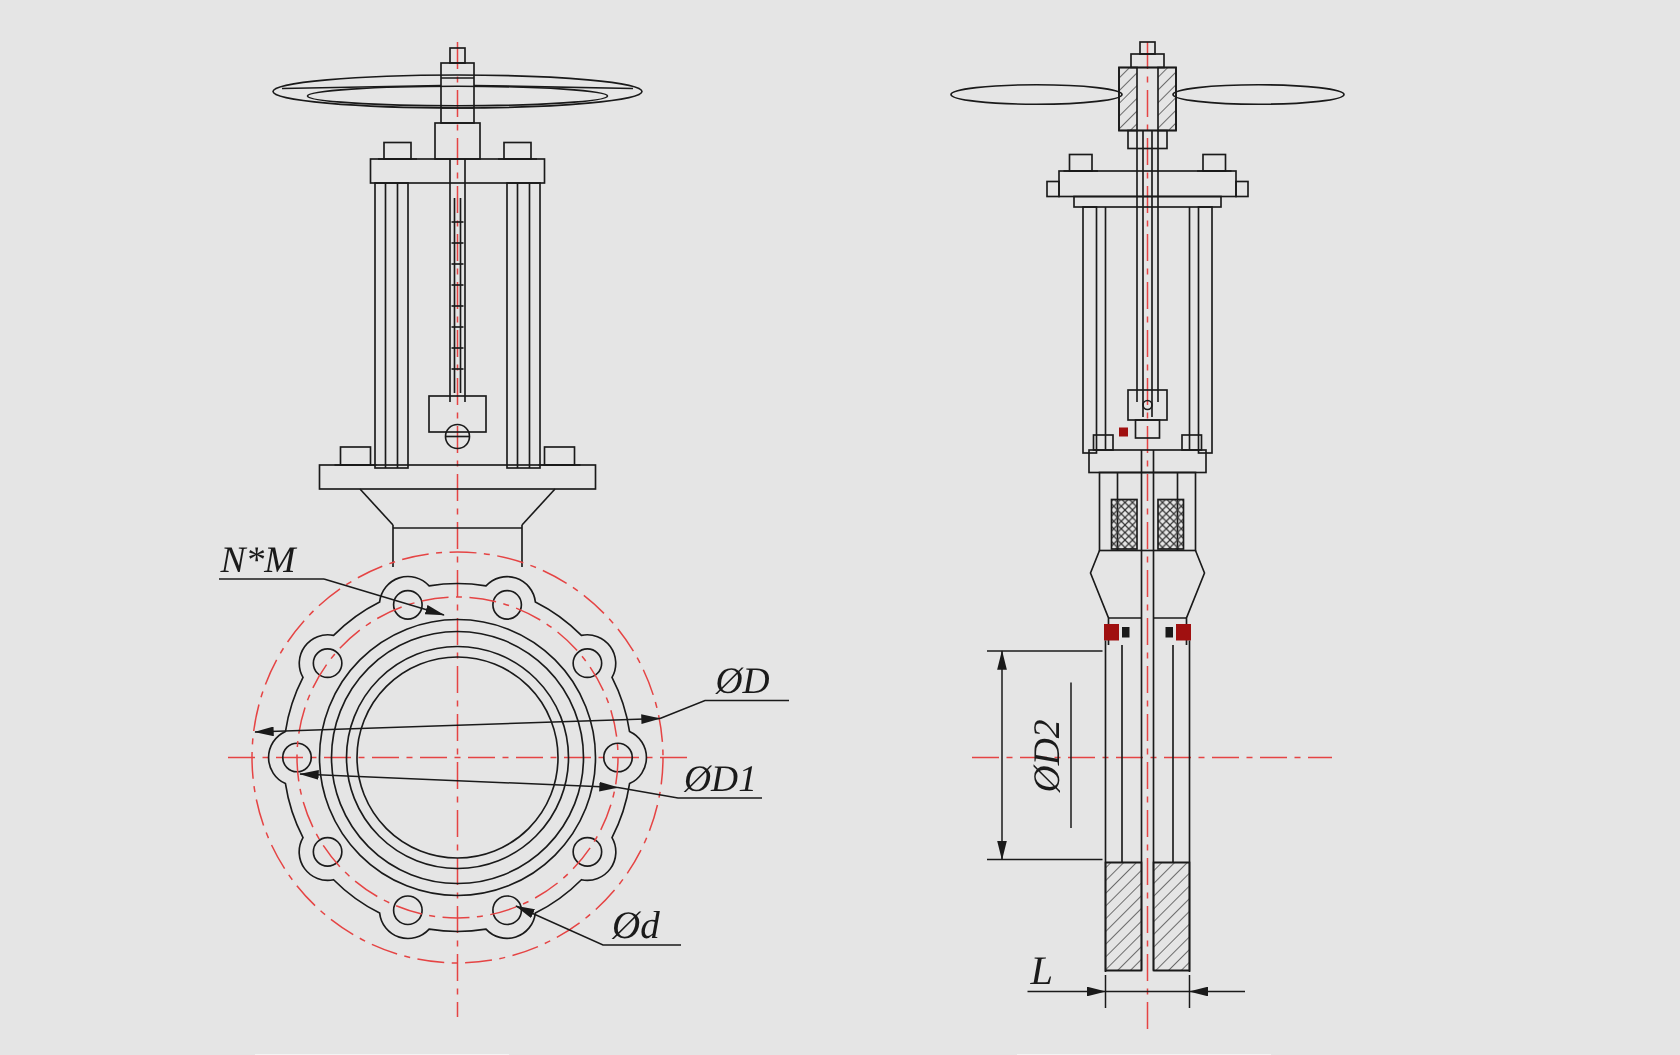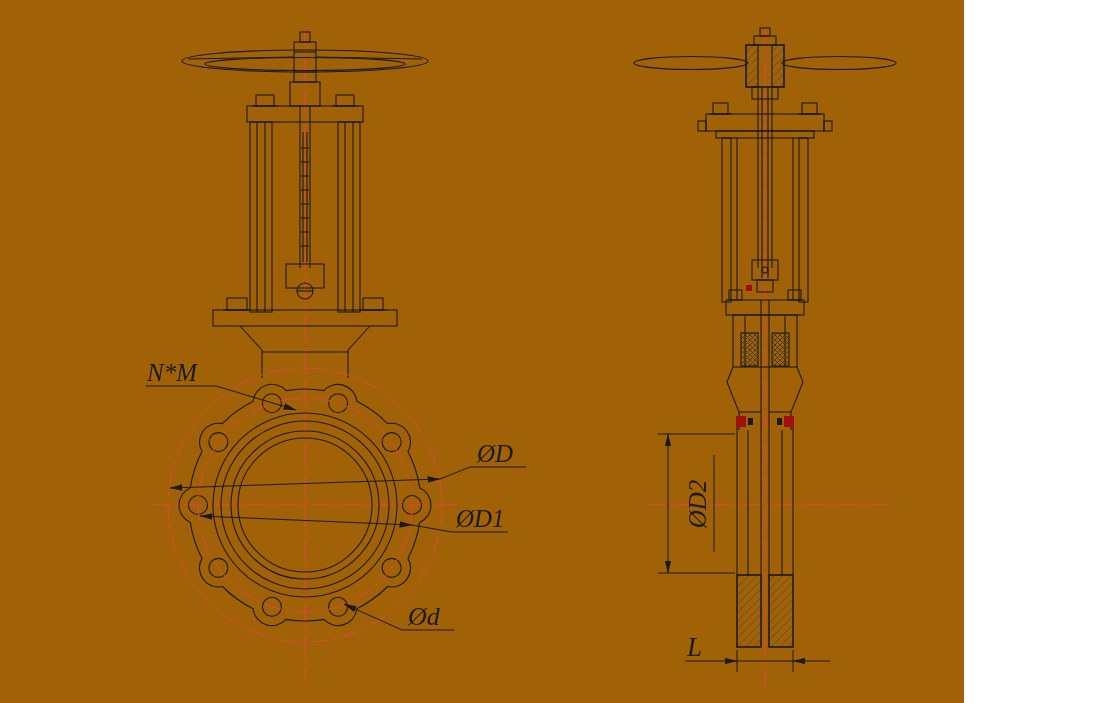--- a/index.html
+++ b/index.html
@@ -1,16 +1,16 @@
 <!DOCTYPE html>
 <html><head>
 <meta charset="utf-8">
 <style>
   html,body{margin:0;padding:0;background:#ffffff;}
-  .canvas{position:relative;width:964px;height:703px;background:#a16207;overflow:hidden;
+  .canvas{position:relative;width:1120px;height:703px;background:#e5e5e5;overflow:hidden;
           font-family:"Liberation Serif", serif;}
   svg{position:absolute;left:0;top:0;}
   text{font-family:"Liberation Serif", serif;font-style:italic;fill:#1a1a1a;}
 </style>
 </head>
 <body>
 
 <div class="canvas">
 <svg width="1120" height="703" viewBox="0 0 1120 703">
   <defs>

